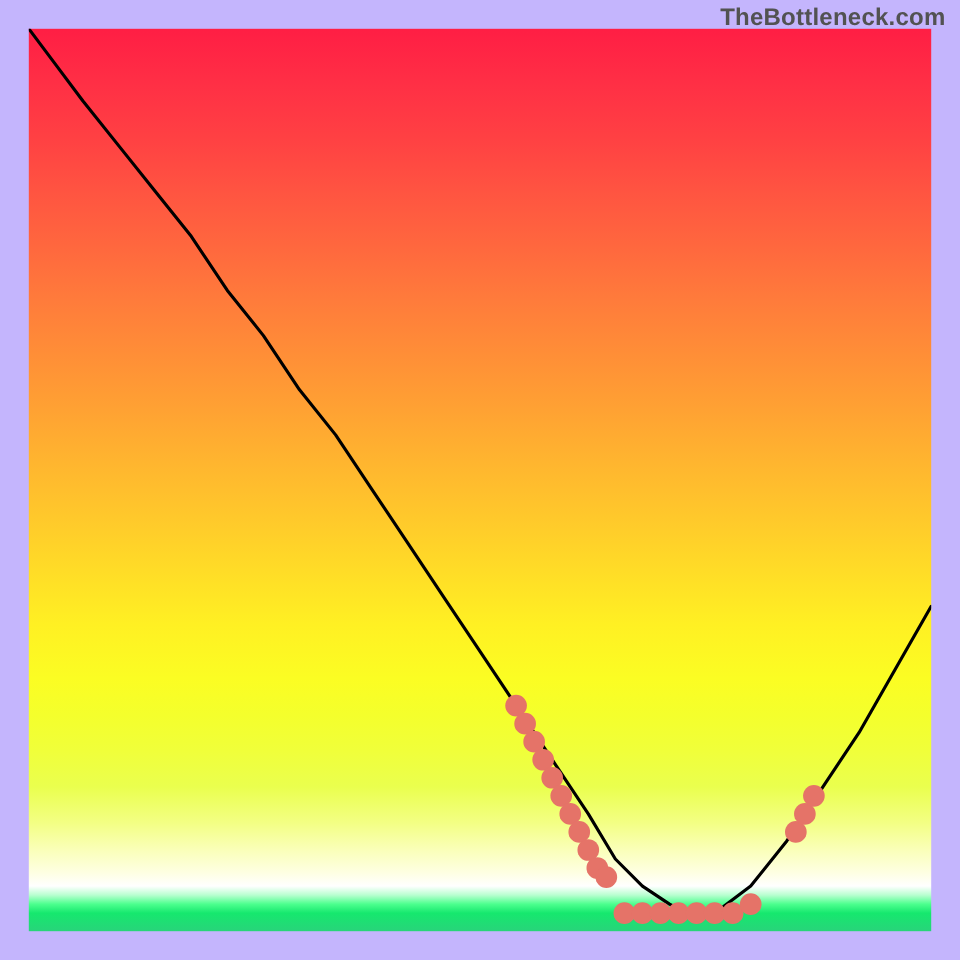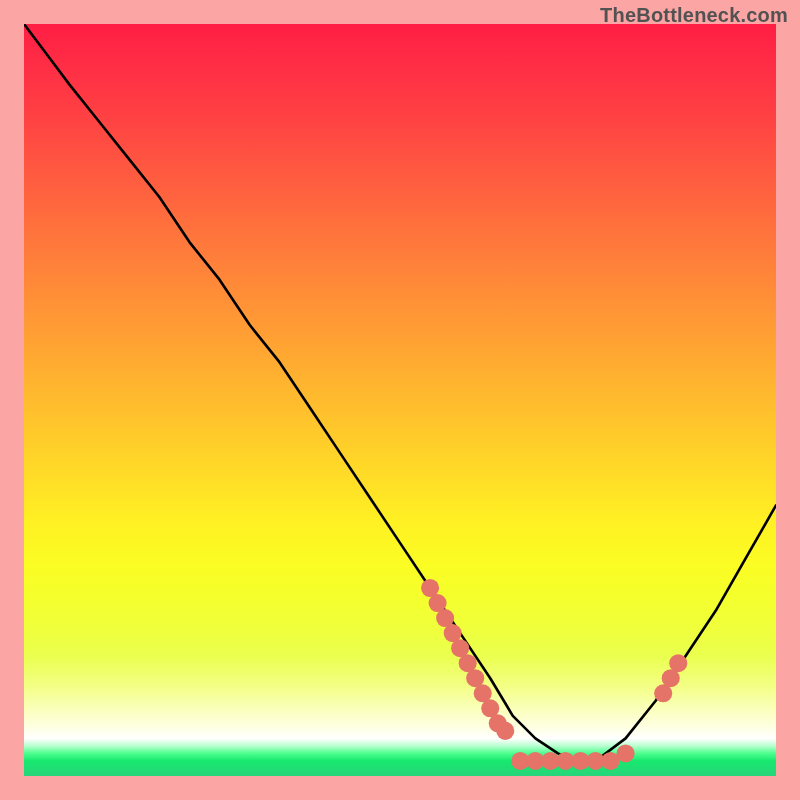--- a/index.html
+++ b/index.html
@@ -8,21 +8,21 @@
     width: 800px;
     height: 800px;
     background: #000;
     overflow: hidden;
     font-family: Arial, Helvetica, sans-serif;
   }
   .frame {
     position: relative;
     width: 800px;
     height: 800px;
-    background: #fca5a5;
+    background: #c4b5fd;
   }
   .watermark {
     position: absolute;
     top: 4px;
     right: 12px;
     color: #525252;
     font-size: 20px;
     font-weight: 600;
     letter-spacing: 0.2px;
     z-index: 10;

